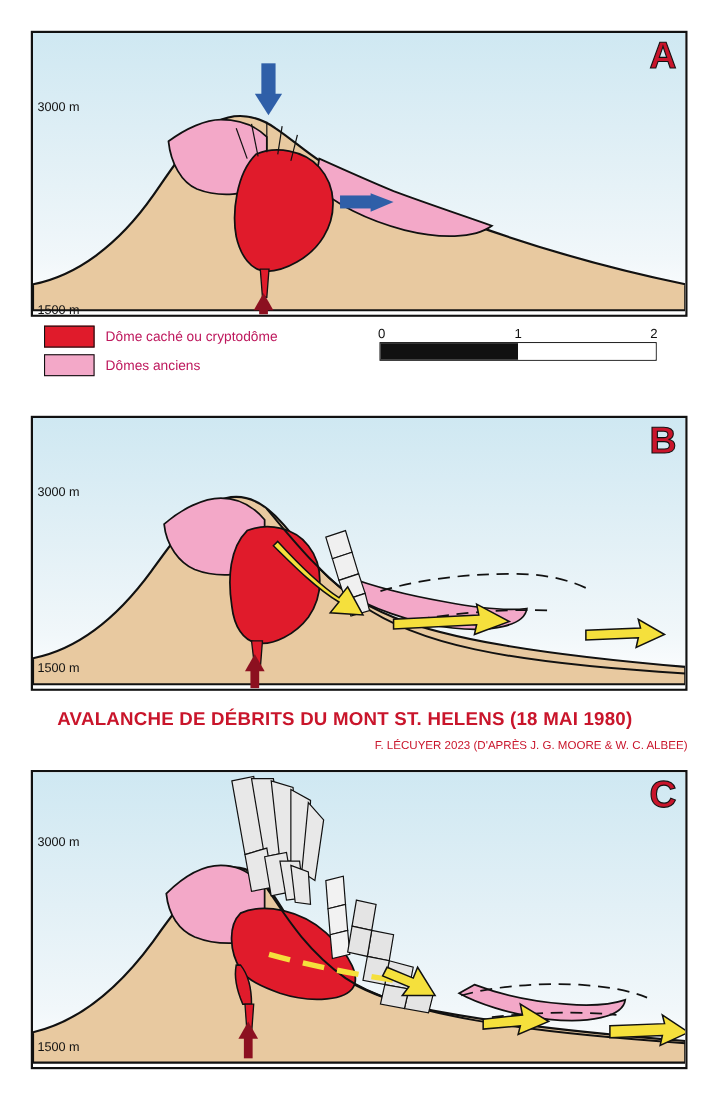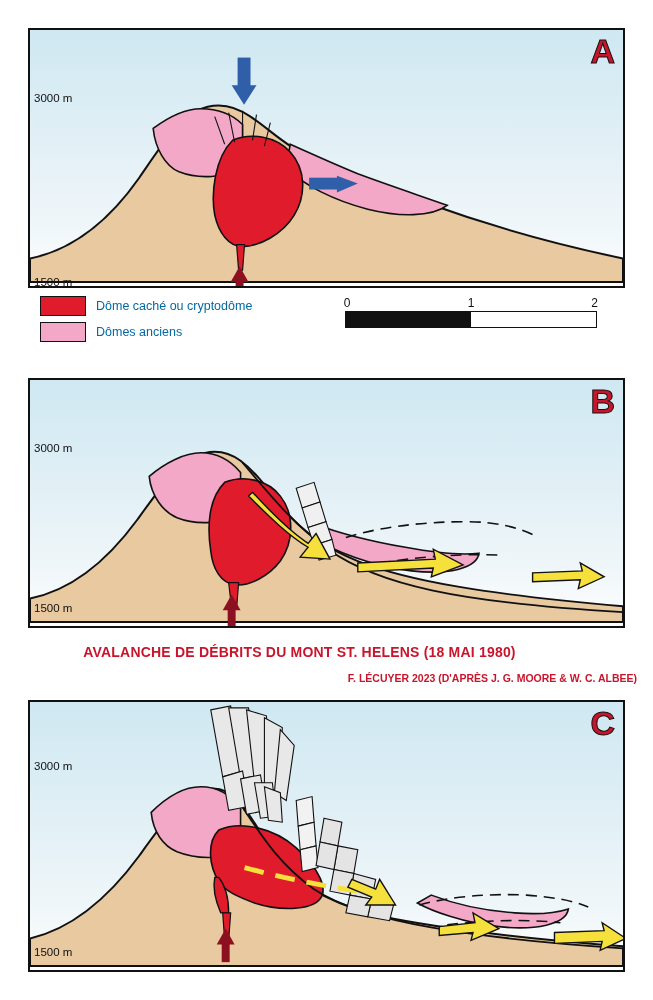--- a/index.html
+++ b/index.html
@@ -7,36 +7,36 @@
   .panel{position:absolute;left:28px;width:597px;border:2px solid #111;box-sizing:border-box;overflow:hidden;}
   #panel-a{top:28px;height:260px;}
   #panel-b{top:378px;height:250px;}
   #panel-c{top:700px;height:272px;}
   .sky{position:absolute;left:0;top:0;width:100%;height:100%;
        background:linear-gradient(to bottom,#cfe8f2 0%,#e2f0f6 45%,#f1f7fa 80%,#ffffff 100%);}
   .panel svg{position:absolute;left:0;top:0;width:100%;height:100%;}
   .panel-letter{position:absolute;right:8px;top:4px;font-size:34px;font-weight:bold;
        color:#c9152b;-webkit-text-stroke:1px #111;letter-spacing:0;line-height:1;}
   .alt-label{position:absolute;font-size:11.5px;color:#111;white-space:nowrap;margin-top:28px;}
-  .legend{position:absolute;left:40px;top:296px;width:280px;font-size:12.5px;color:#0369a1;}
+  .legend{position:absolute;left:40px;top:296px;width:280px;font-size:12.5px;color:#be185d;}
   .legend-row{display:flex;align-items:center;margin-bottom:6px;}
   .swatch{width:46px;height:20px;border:1.4px solid #111;margin-right:10px;box-sizing:border-box;}
   .sw-red{background:#e01b2b;}
   .sw-pink{background:#f3a8c8;}
   .scalebar{position:absolute;left:345px;top:296px;width:252px;}
   .scale-nums{position:relative;height:15px;font-size:12px;color:#111;}
   .scale-nums span{position:absolute;top:0;transform:translateX(-50%);}
   .scale-bar{position:relative;height:17px;border:1.6px solid #111;box-sizing:border-box;display:flex;}
   .scale-bar div{flex:1;}
   .scale-bar .fill{background:#111;}
   .scale-bar .empty{background:#fff;}
   .scale-unit{text-align:center;font-size:12.5px;margin-top:3px;color:#111;}
   .title{position:absolute;left:0;top:644px;width:599px;text-align:center;
-         font-size:14px;font-weight:bold;color:#c9152b;letter-spacing:0.2px;}
-  .credit{position:absolute;right:16px;top:672px;font-size:10.5px;font-weight:bold;color:#c9152b;margin-left:32px;}
+         font-size:17px;font-weight:bold;color:#c9152b;letter-spacing:0.2px;padding-left:14px;}
+  .credit{position:absolute;right:28px;top:672px;font-size:10.5px;font-weight:normal;color:#c9152b;margin-left:32px;}
 </style>
 </head>
 <body>
 
 <div class="panel" id="panel-a">
   <div class="sky"></div>
   <svg viewBox="0 0 597 260" preserveAspectRatio="none">
 
     <path d="M0,256 L0,232 C40,224 78,196 110,150 C132,118 148,92 168,82 C186,73 205,76 222,88
              C240,100 258,118 282,130 C318,148 356,160 400,176 C452,195 520,216 597,232 L597,256 Z" fill="#e8c9a0" stroke="#111" stroke-width="2"></path>

